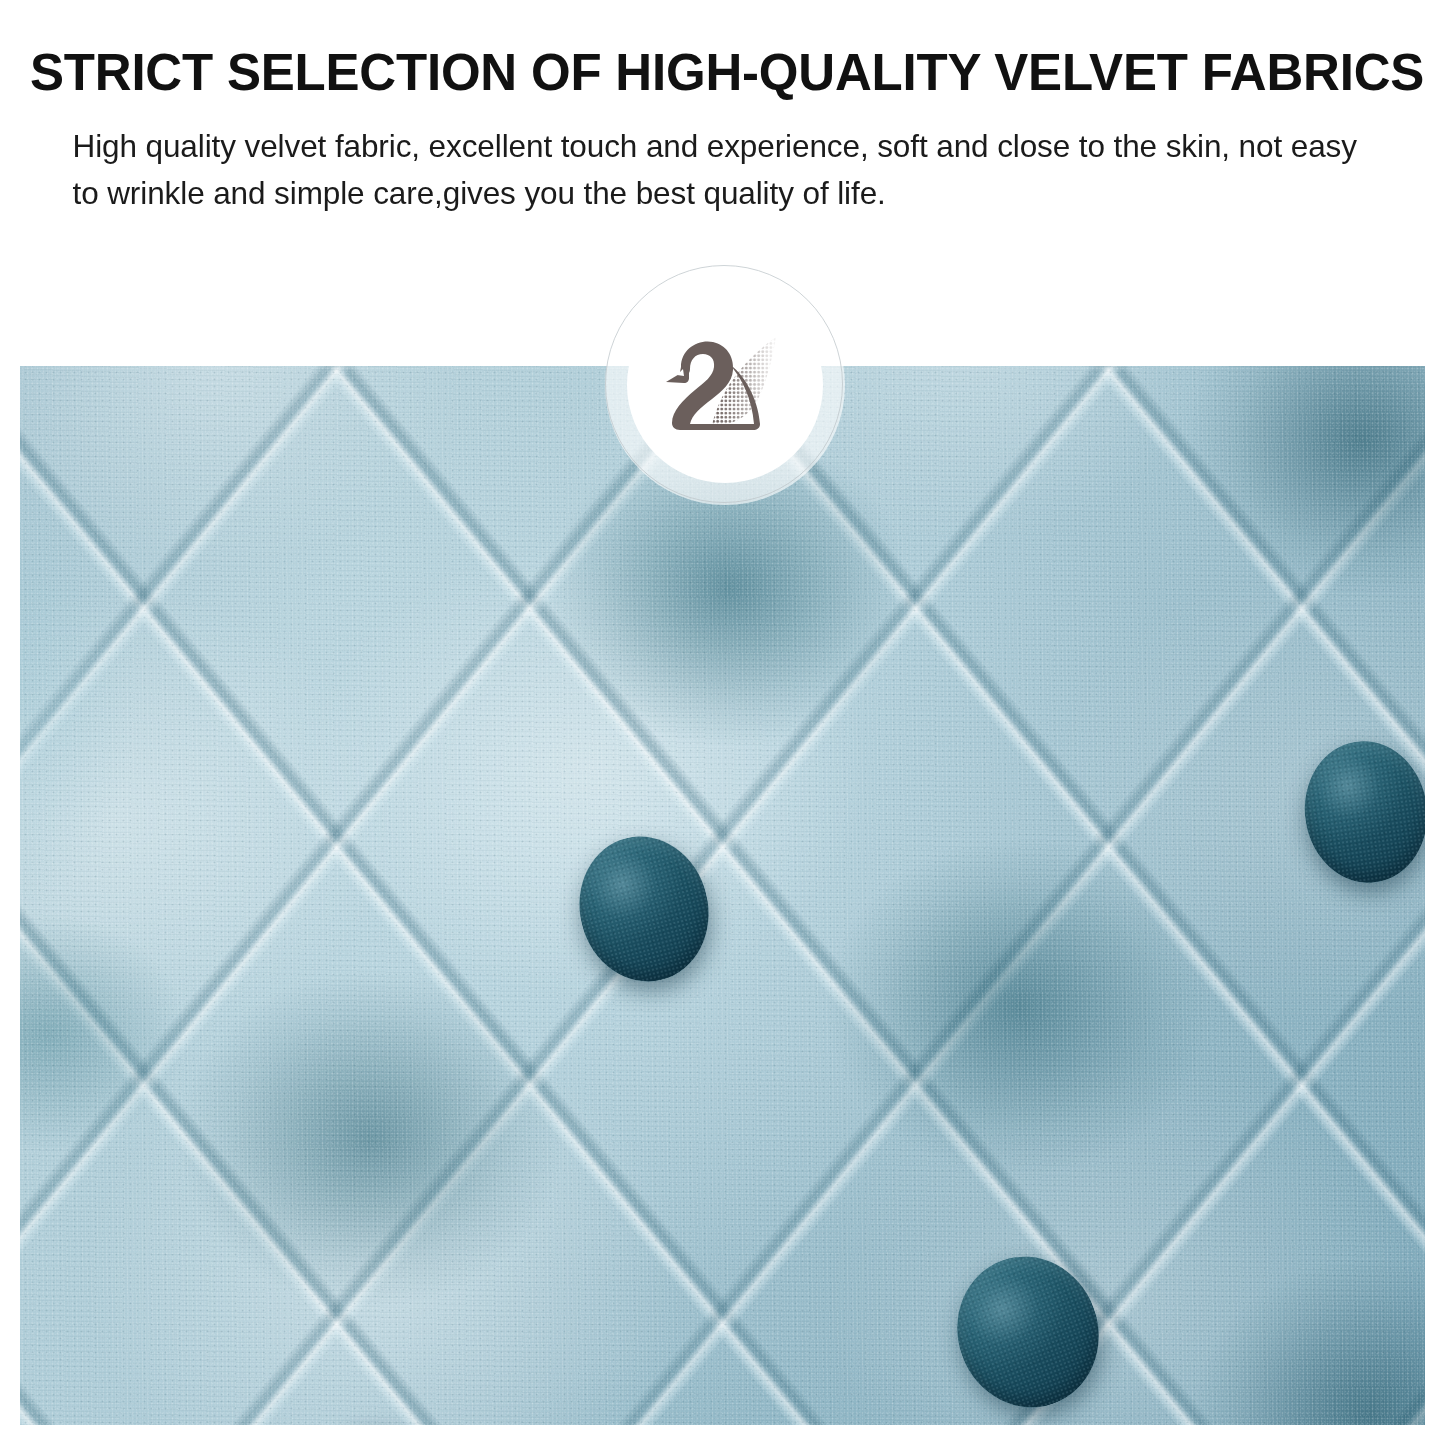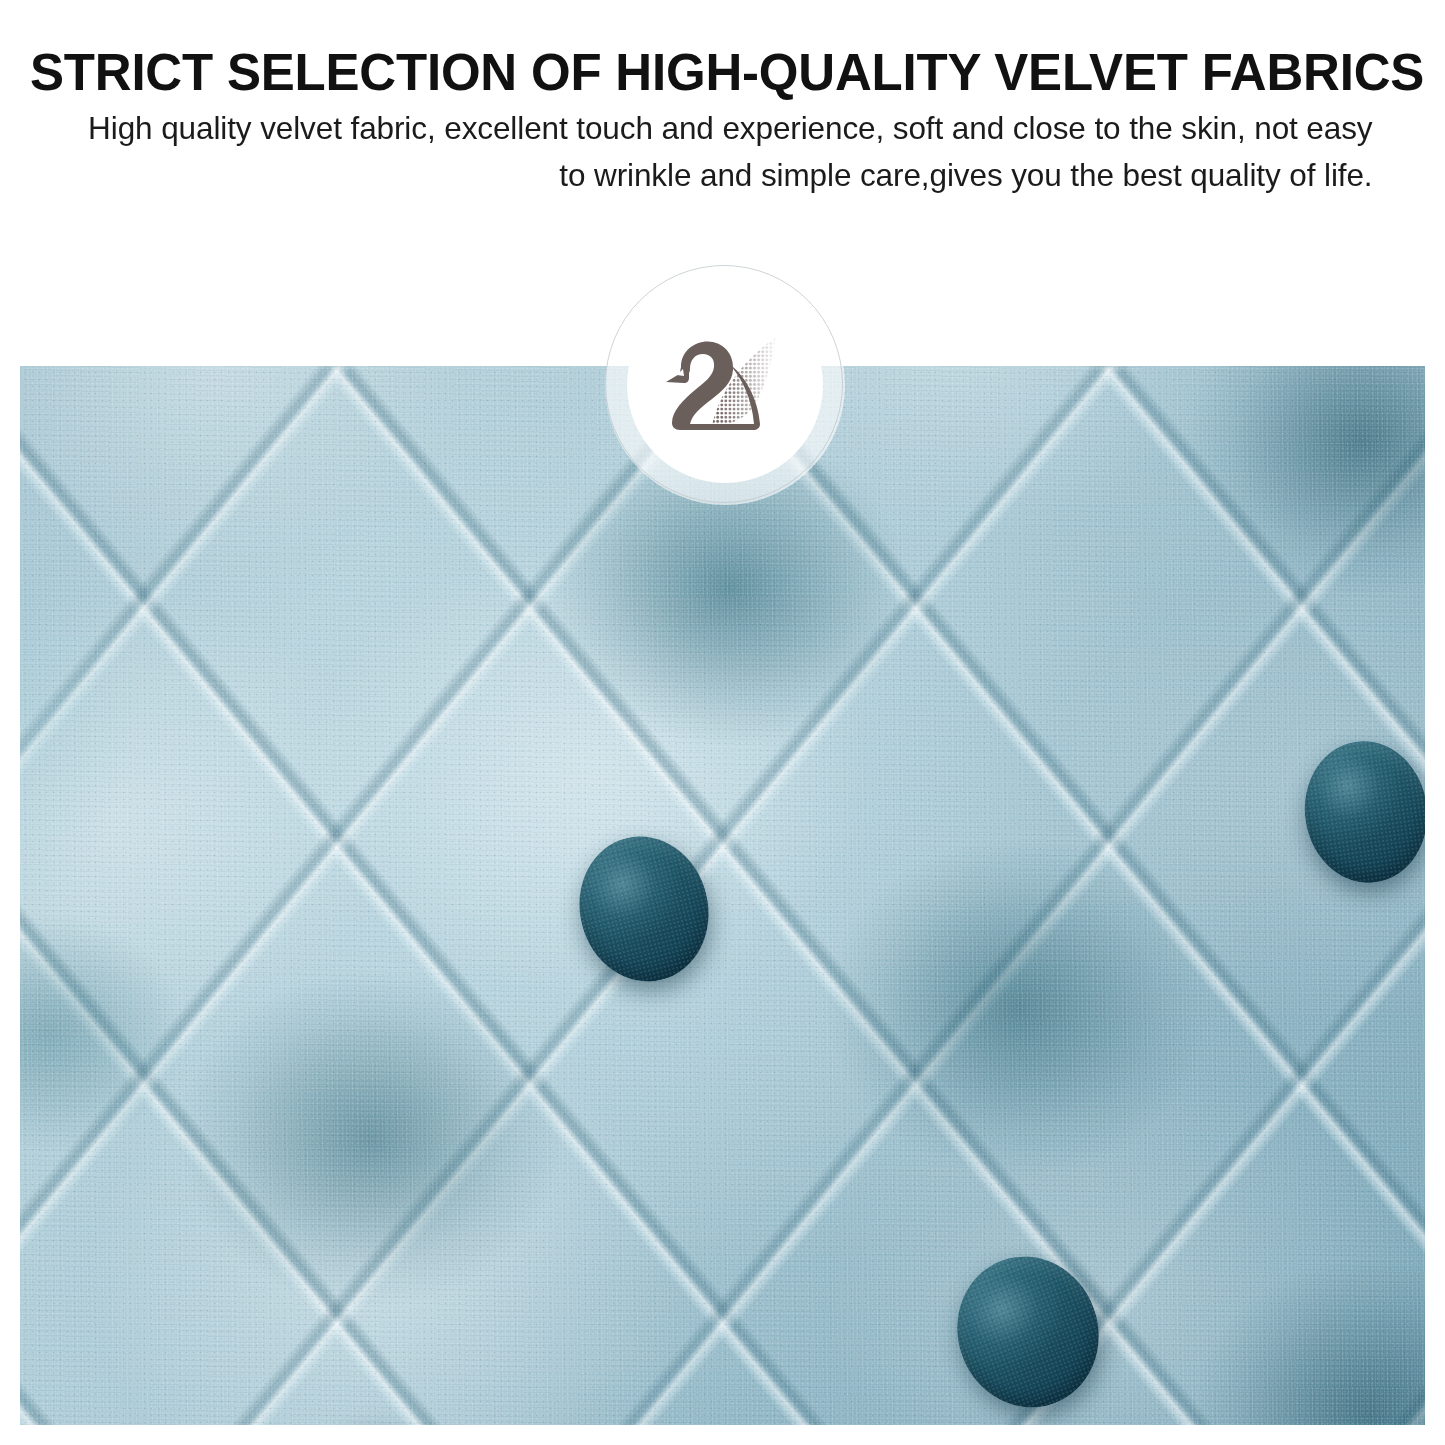--- a/index.html
+++ b/index.html
@@ -21,36 +21,36 @@
     height: 1445px;
     background: #ffffff;
   }
 
   
   .header {
     position: absolute;
     left: 0;
     top: 0;
     width: 1445px;
-    text-align: right;
+    text-align: left;
     padding-top: 44px;
     box-sizing: border-box;
   }
   .headline {
     font-size: 51px;
     font-weight: 700;
     letter-spacing: -0.2px;
     color: #111111;
     line-height: 1.12;
     margin: 0;
     padding: 0 30px;
     white-space: nowrap;
   }
   .subhead {
-    margin: 4px auto 0 auto;
+    margin: 22px auto 0 auto;
     width: 1300px;
     font-size: 31.5px;
     font-weight: 400;
     color: #1b1b1b;
     line-height: 1.48;
     letter-spacing: -0.1px;
   }
 
   
   .photo-frame {

